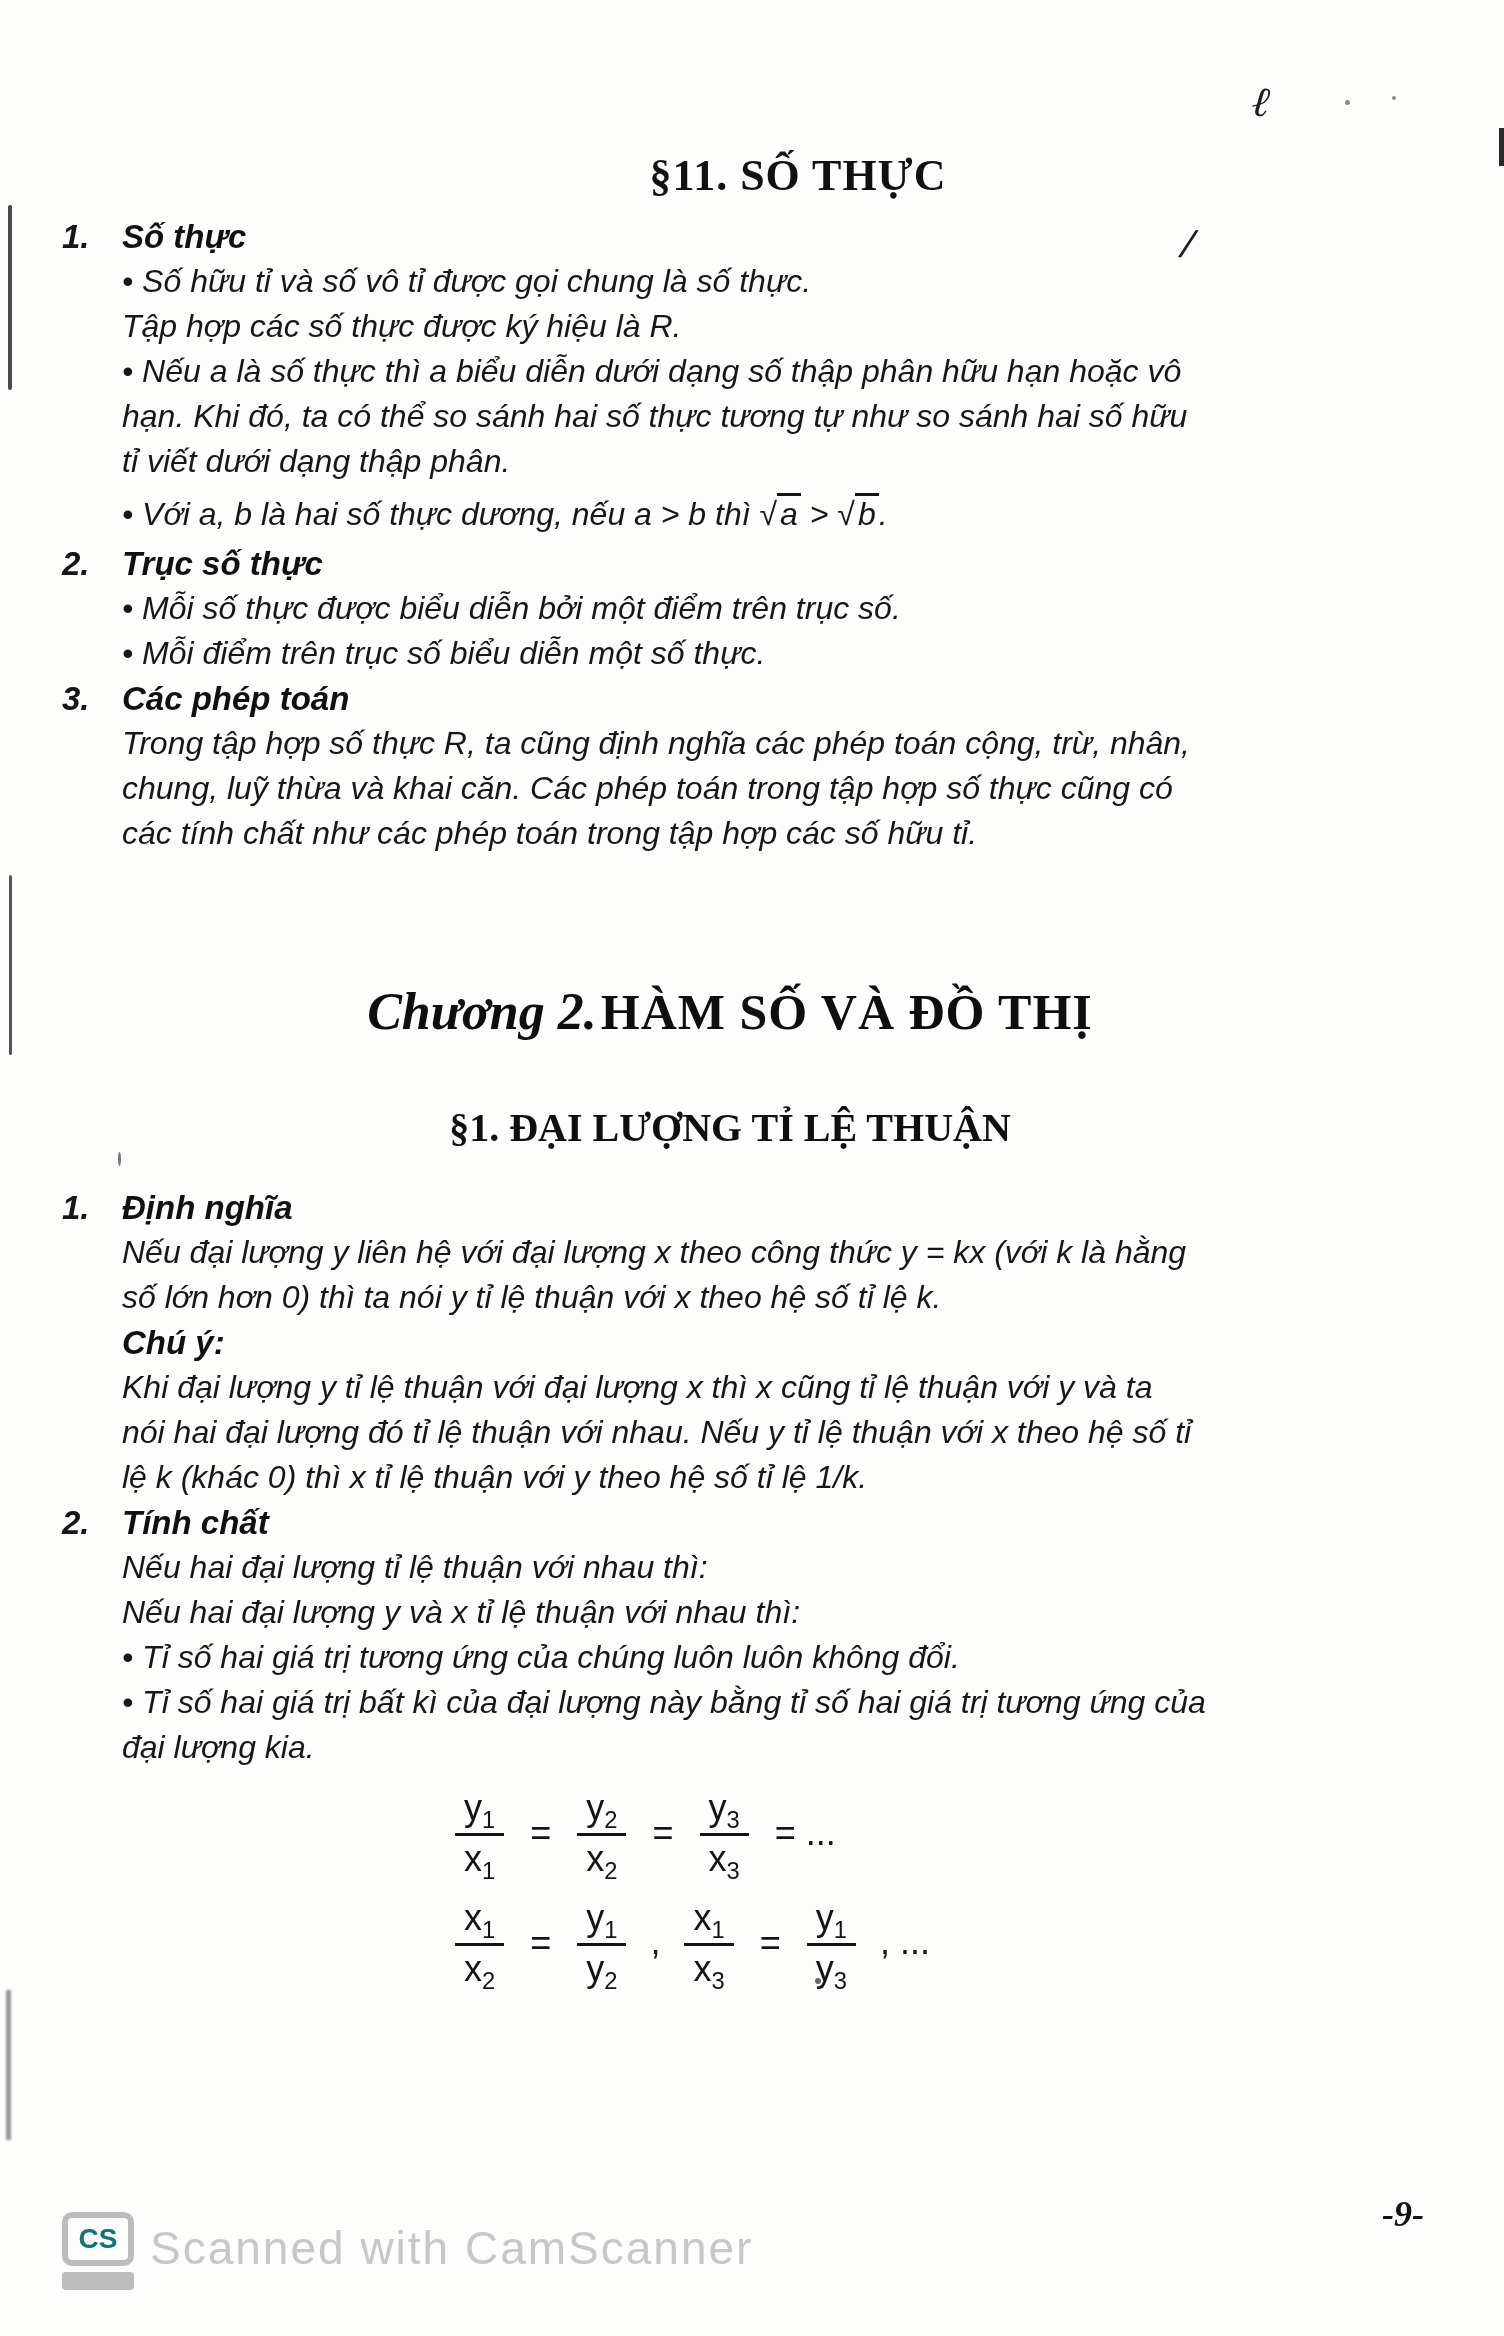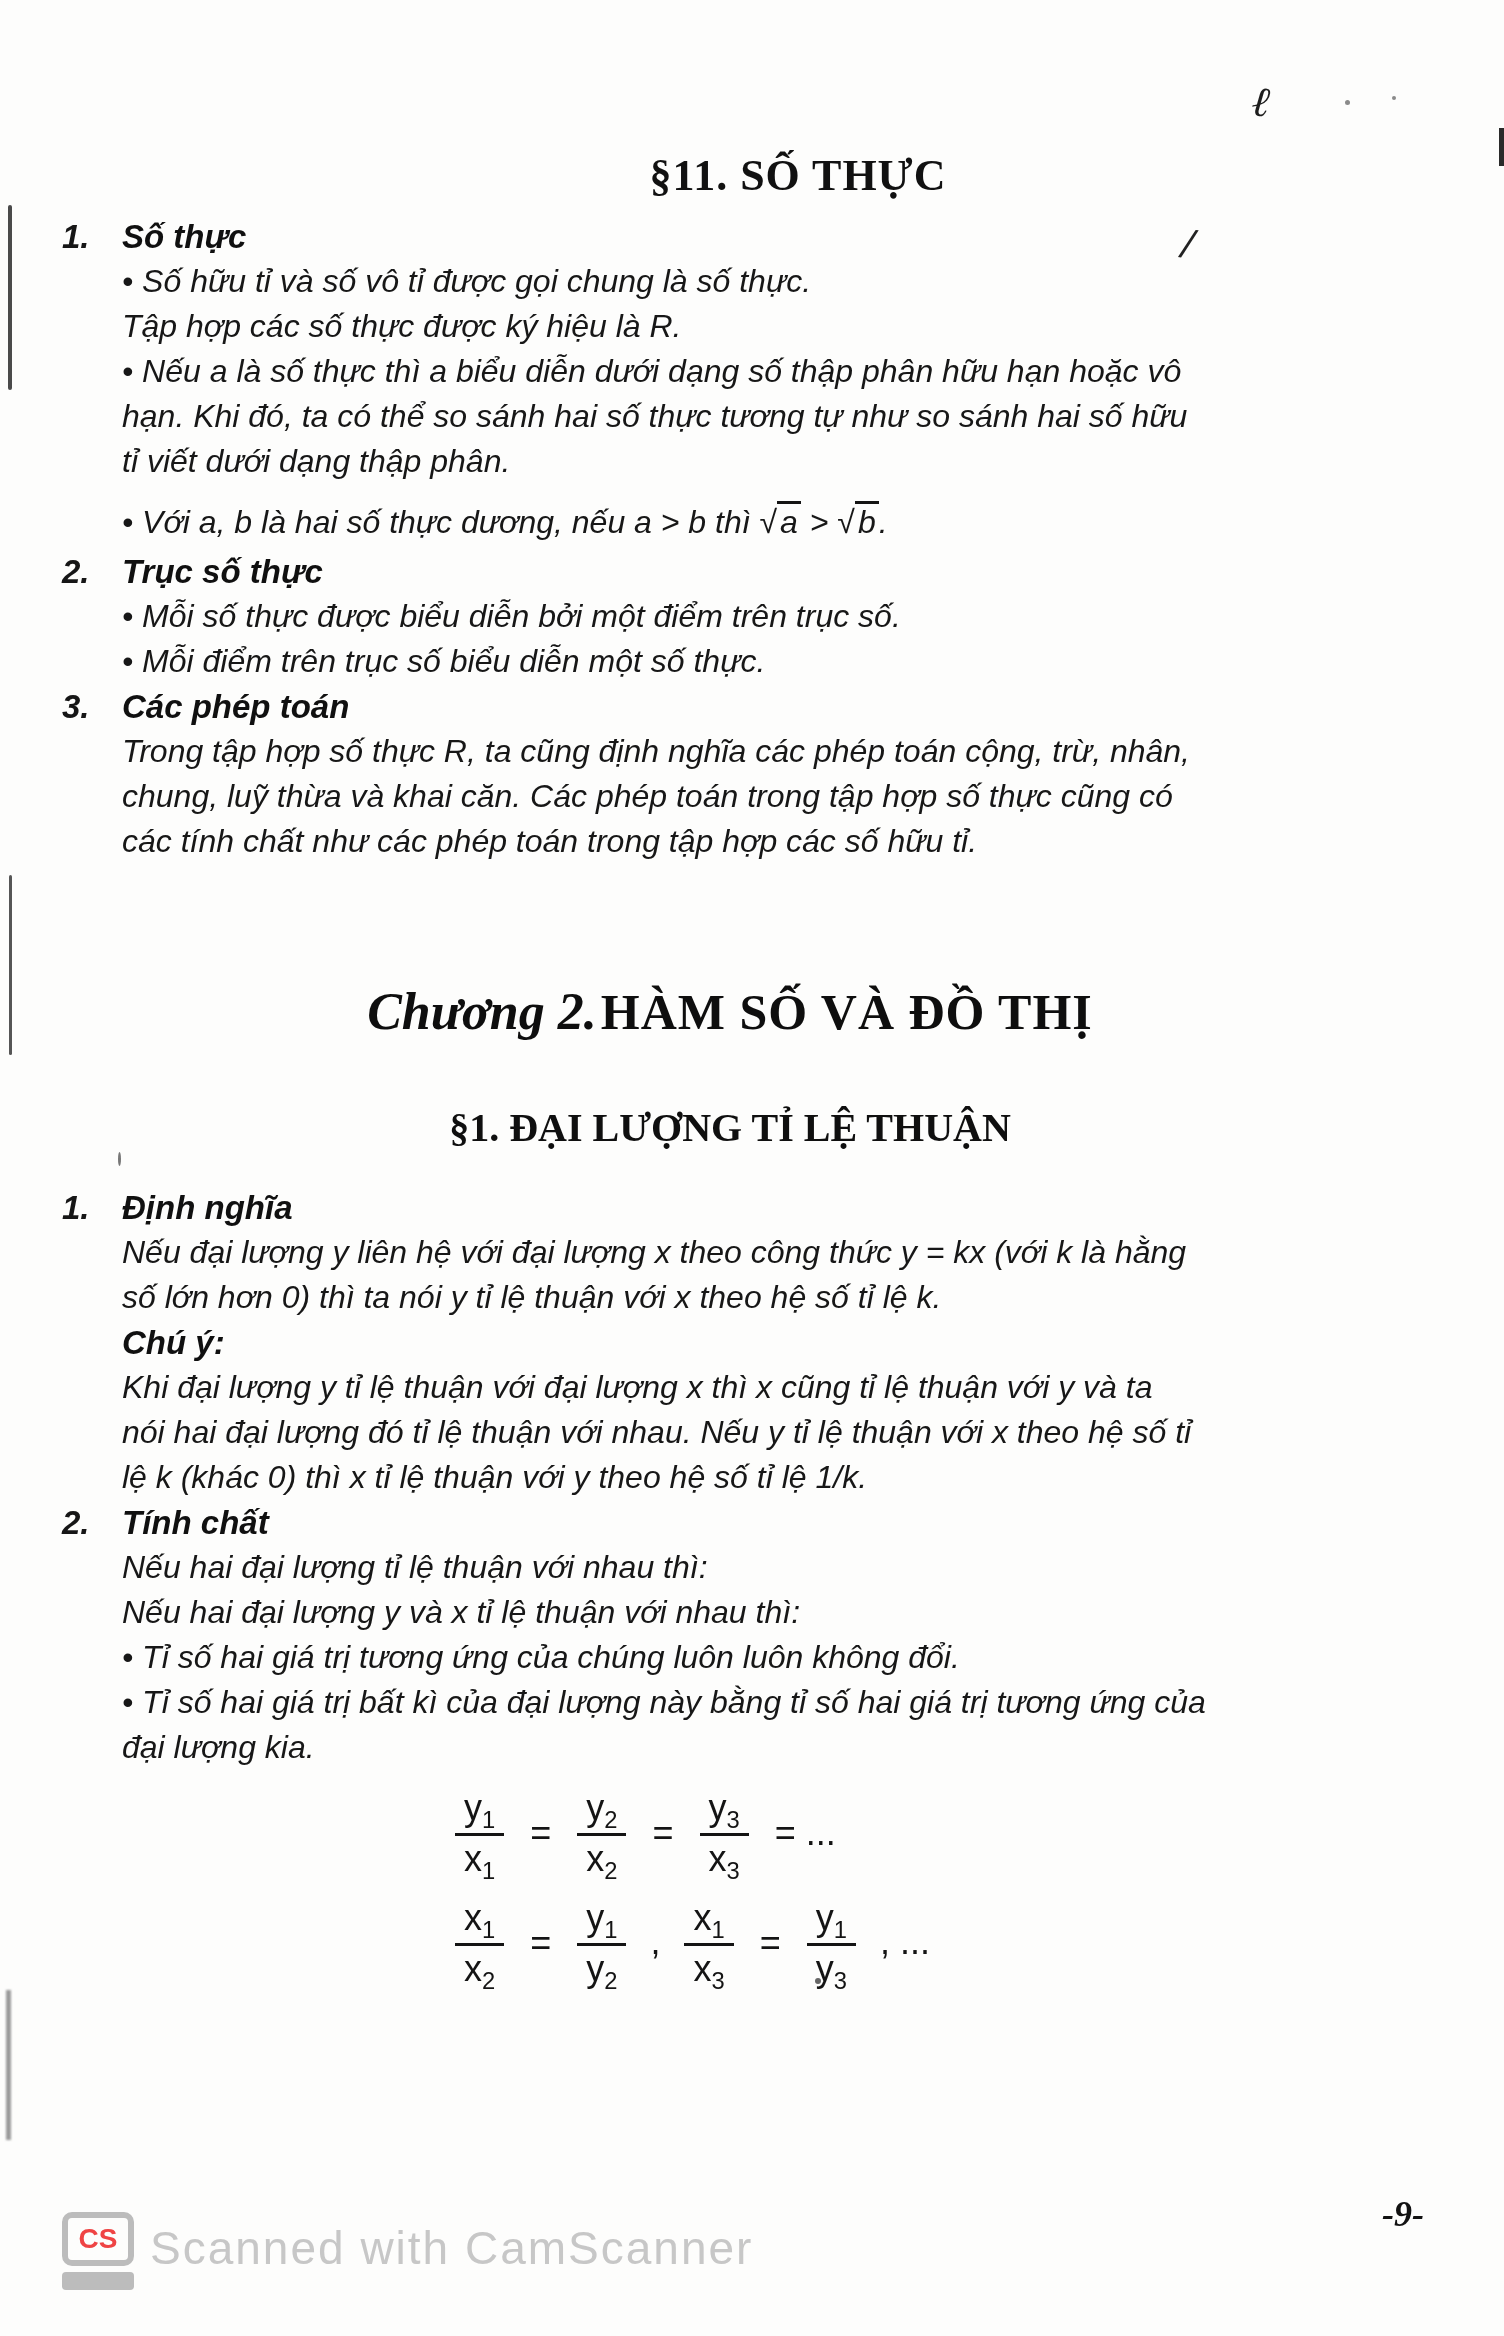--- a/index.html
+++ b/index.html
@@ -29,21 +29,21 @@
   }
   .sec-body { margin-left:122px; margin-right:20px; }
   .sec-heading {
     font-style:italic; font-weight:bold; font-size:33px; line-height:45px; color:#101010;
   }
   .para {
     margin:0; font-style:italic; font-size:32px; line-height:45px;
     white-space:pre-line; color:#171717;
   }
   .para-inline { white-space:normal; }
-  .mt6 { margin-top:16px; }
+  .mt6 { margin-top:8px; }
   .mt4 { margin-top:4px; }
 
   .overbar { border-top:3px solid #141414; padding:0 3px; }
   .nowrap { white-space:nowrap; }
 
   
   #chapter-heading {
     position:absolute; top:982px; left:0; width:1460px; text-align:center;
     font-family:"Liberation Serif", serif; color:#0e0e0e;
   }
@@ -72,21 +72,21 @@
   .frac sub { font-size:0.66em; line-height:0; }
   .math-eq { padding:0 2px; }
   .math-sep { align-self:flex-end; padding-bottom:24px; }
 
   
   #cam-logo { position:absolute; left:62px; top:2212px; width:72px; }
   .logo-box {
     box-sizing:border-box; width:72px; height:54px;
     border:6px solid #bcbcbc; border-radius:10px;
     display:flex; align-items:center; justify-content:center;
-    color:#ef4444; font-weight:bold; font-size:28px;
+    color:#0f766e; font-weight:bold; font-size:28px;
   }
   .logo-band { width:72px; height:18px; margin-top:6px; background:#bcbcbc; border-radius:4px; }
   #scanned-text {
     position:absolute; left:150px; top:2220px;
     font-size:46px; line-height:56px; color:#c7c7c7; letter-spacing:2px;
   }
   #page-number {
     position:absolute; left:1382px; top:2194px;
     font-family:"Liberation Serif", serif; font-style:italic;
     font-weight:bold; font-size:36px; line-height:40px; color:#121212;

